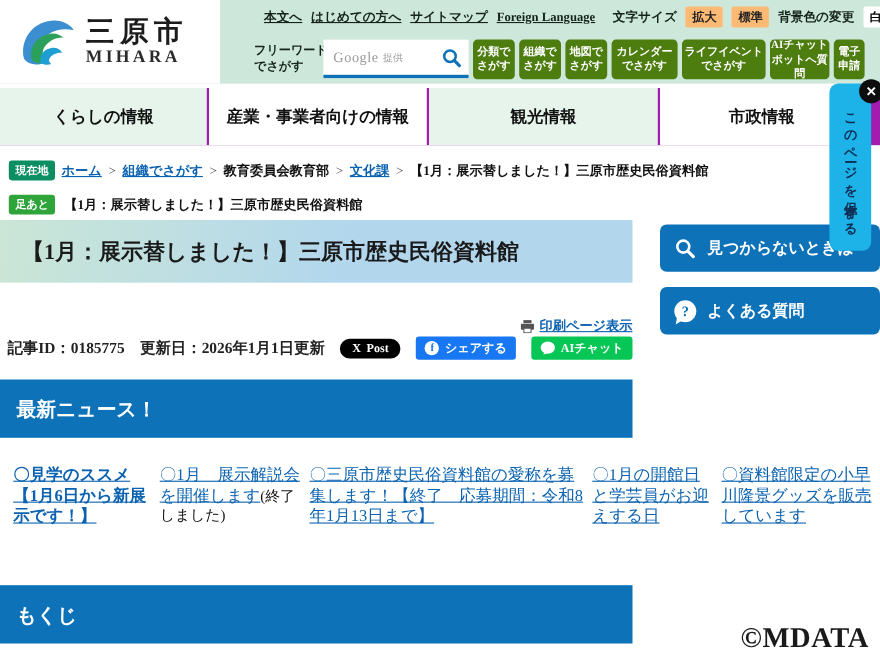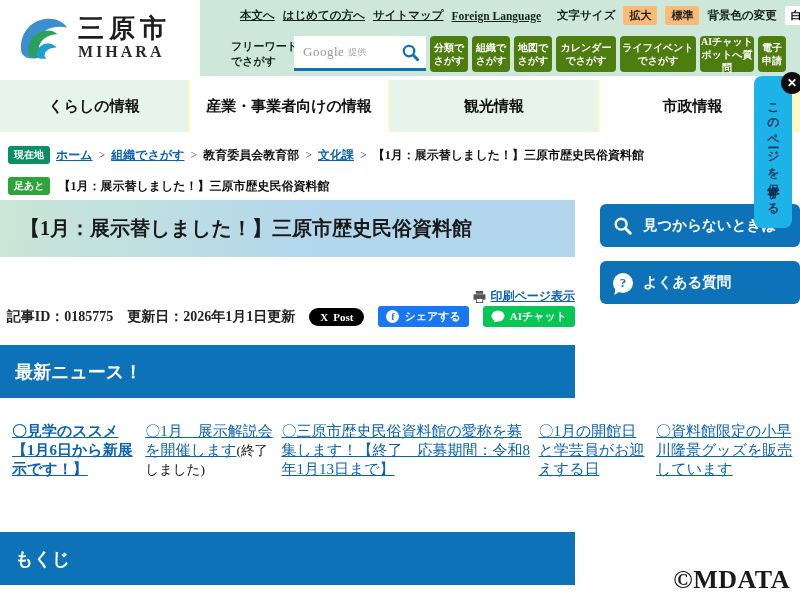--- a/index.html
+++ b/index.html
@@ -22,21 +22,21 @@
   .chip-white { background:#ffffff; color:#000; }
 
   .search-label { position:absolute; left:231px; top:39px; font-size:11px; font-weight:bold; color:#15231c; line-height:1.35; }
   .search-box { position:absolute; left:294px; top:36px; width:132px; height:35px; background:#fff; border-bottom:3px solid #0e72b9; display:flex; align-items:center; padding:0 6px 0 9px; cursor:text; }
   .g-brand { font-size:13px; color:#9a9a9a; letter-spacing:0.5px; }
   .g-provided { font-size:9px; color:#9a9a9a; margin-left:4px; flex:1; }
   .quick-buttons { position:absolute; left:430px; top:36px; display:flex; gap:4px; }
   .qbtn { height:36px; background:#4d7c0f; color:#fff; border-radius:4px; font-size:10px; font-weight:bold; line-height:1.3; display:flex; flex-direction:column; align-items:center; justify-content:center; }
 
   
-  .main-nav { position:absolute; left:0; top:80px; width:800px; height:52px; background:#fef9c3; }
+  .main-nav { position:absolute; left:0; top:80px; width:800px; height:52px; background:#a21caf; }
   .nav-item { position:absolute; top:0; height:52px; display:flex; align-items:center; justify-content:center; font-size:15px; font-weight:bold; color:#111; cursor:pointer; }
   .nav-0 { left:0; width:188px; background:#e7f4ec; }
   .nav-1 { left:190px; width:198px; background:#fff; }
   .nav-2 { left:390px; width:208px; background:#e7f4ec; }
   .nav-3 { left:600px; width:185px; background:#fff; }
 
   
   .crumb-row { position:absolute; left:8px; top:146px; display:flex; align-items:center; gap:6px; font-size:12px; font-weight:bold; color:#111; white-space:nowrap; }
   .badge { font-size:10px; font-weight:bold; color:#fff; padding:2px 6px; border-radius:3px; }
   .badge-here { background:#0b8e62; }

